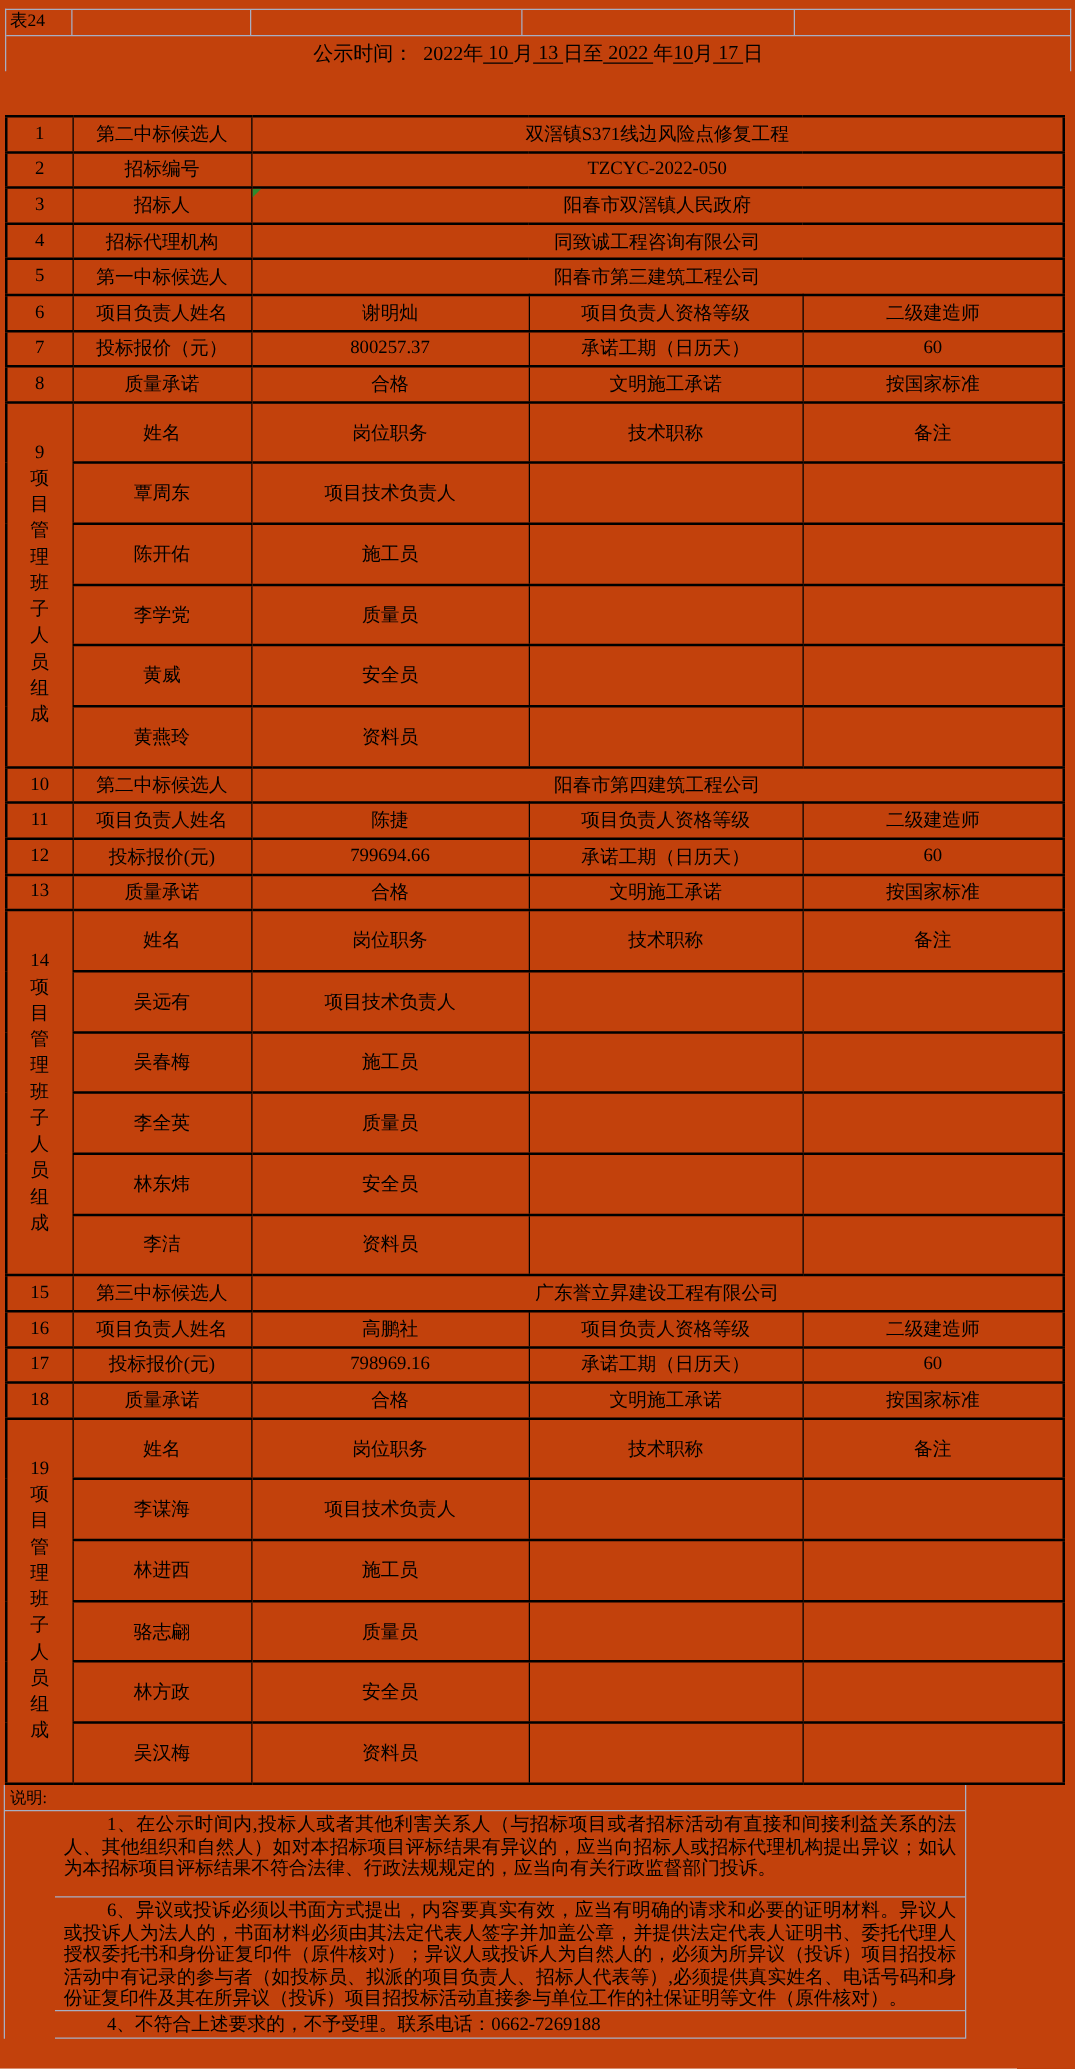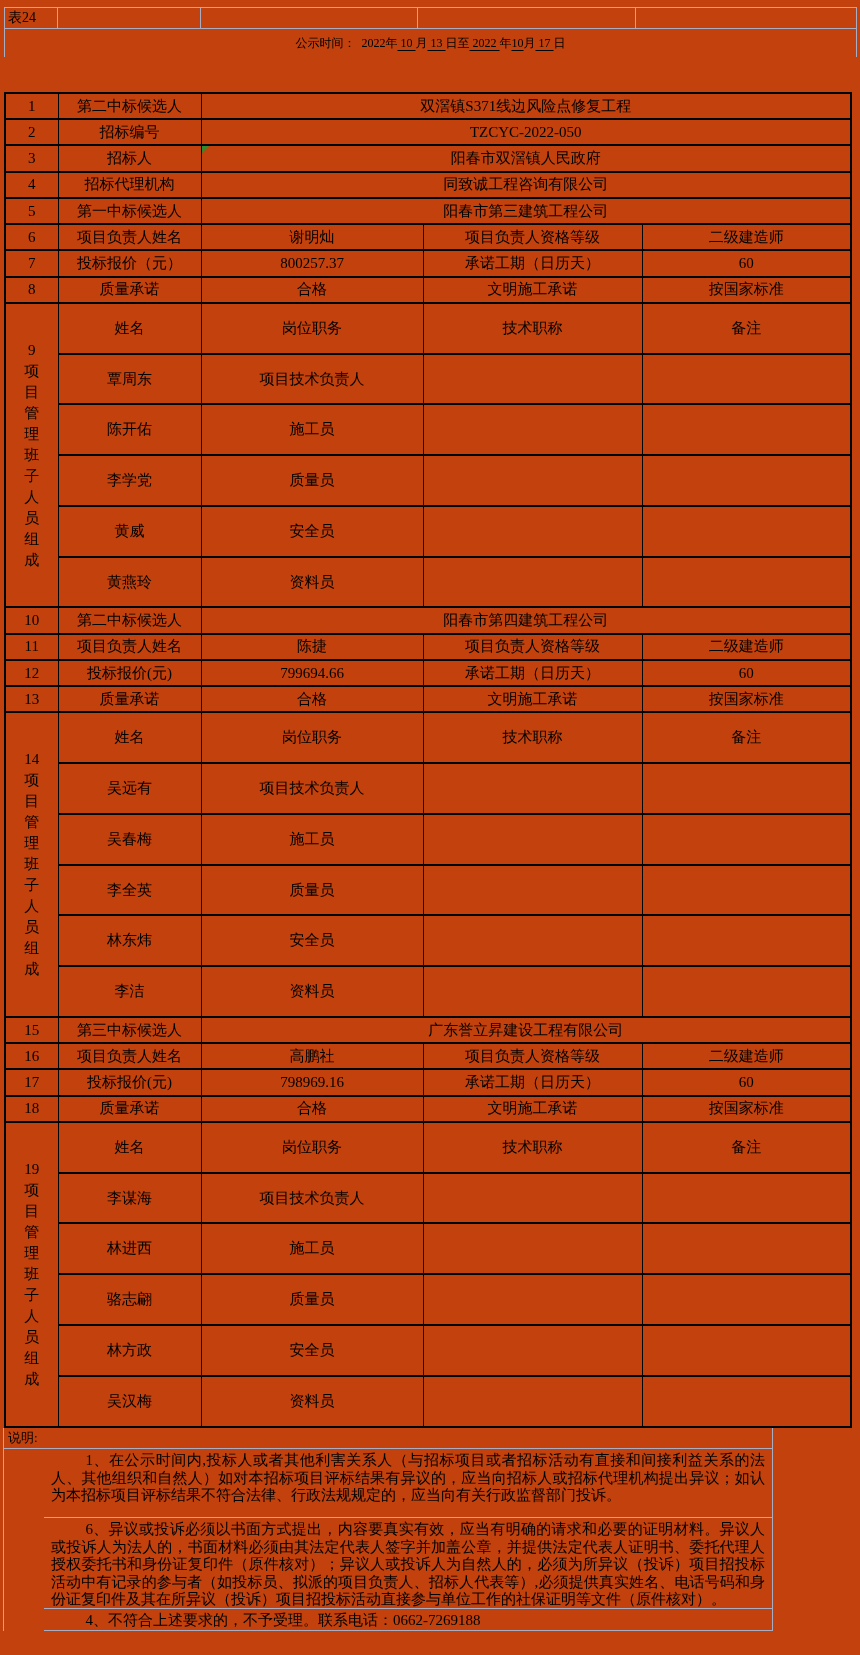--- a/index.html
+++ b/index.html
@@ -43,21 +43,21 @@
     height:35px;
     border-bottom:1px solid var(--grid);
     display:flex;align-items:center;justify-content:center;
   }
   .doc-title{
     font-size:22px;font-weight:bold;letter-spacing:2px;
   }
   .date-row{
     height:28px;
     display:flex;align-items:center;justify-content:center;
-    font-size:12px;
+    font-size:16px;
   }
   .date-row span{white-space:pre;}
   .date-row .u{text-decoration:underline;text-underline-offset:3px;}
 
   
   table.main{
     position:absolute;left:4px;top:92px;
     width:846px;height:1336px;
     border-collapse:collapse;
     table-layout:fixed;
@@ -69,21 +69,21 @@
     border-top-width:2px;
     border-bottom-width:2px;
     text-align:center;
     vertical-align:middle;
     padding:1px 2px;
     overflow:hidden;
   }
   td.num{font-size:15px;}
   td.side{vertical-align:middle;}
   .vtext{
-    width:1.15em;margin:16px auto;
+    width:1.15em;margin:0 auto;
     word-break:break-all;
     line-height:21px;
     font-size:15px;
     text-align:center;
   }
   td.pos-rel{position:relative;}
   .err-tri{
     position:absolute;top:0;left:0;
     width:0;height:0;
     border-top:7px solid var(--err-green);

